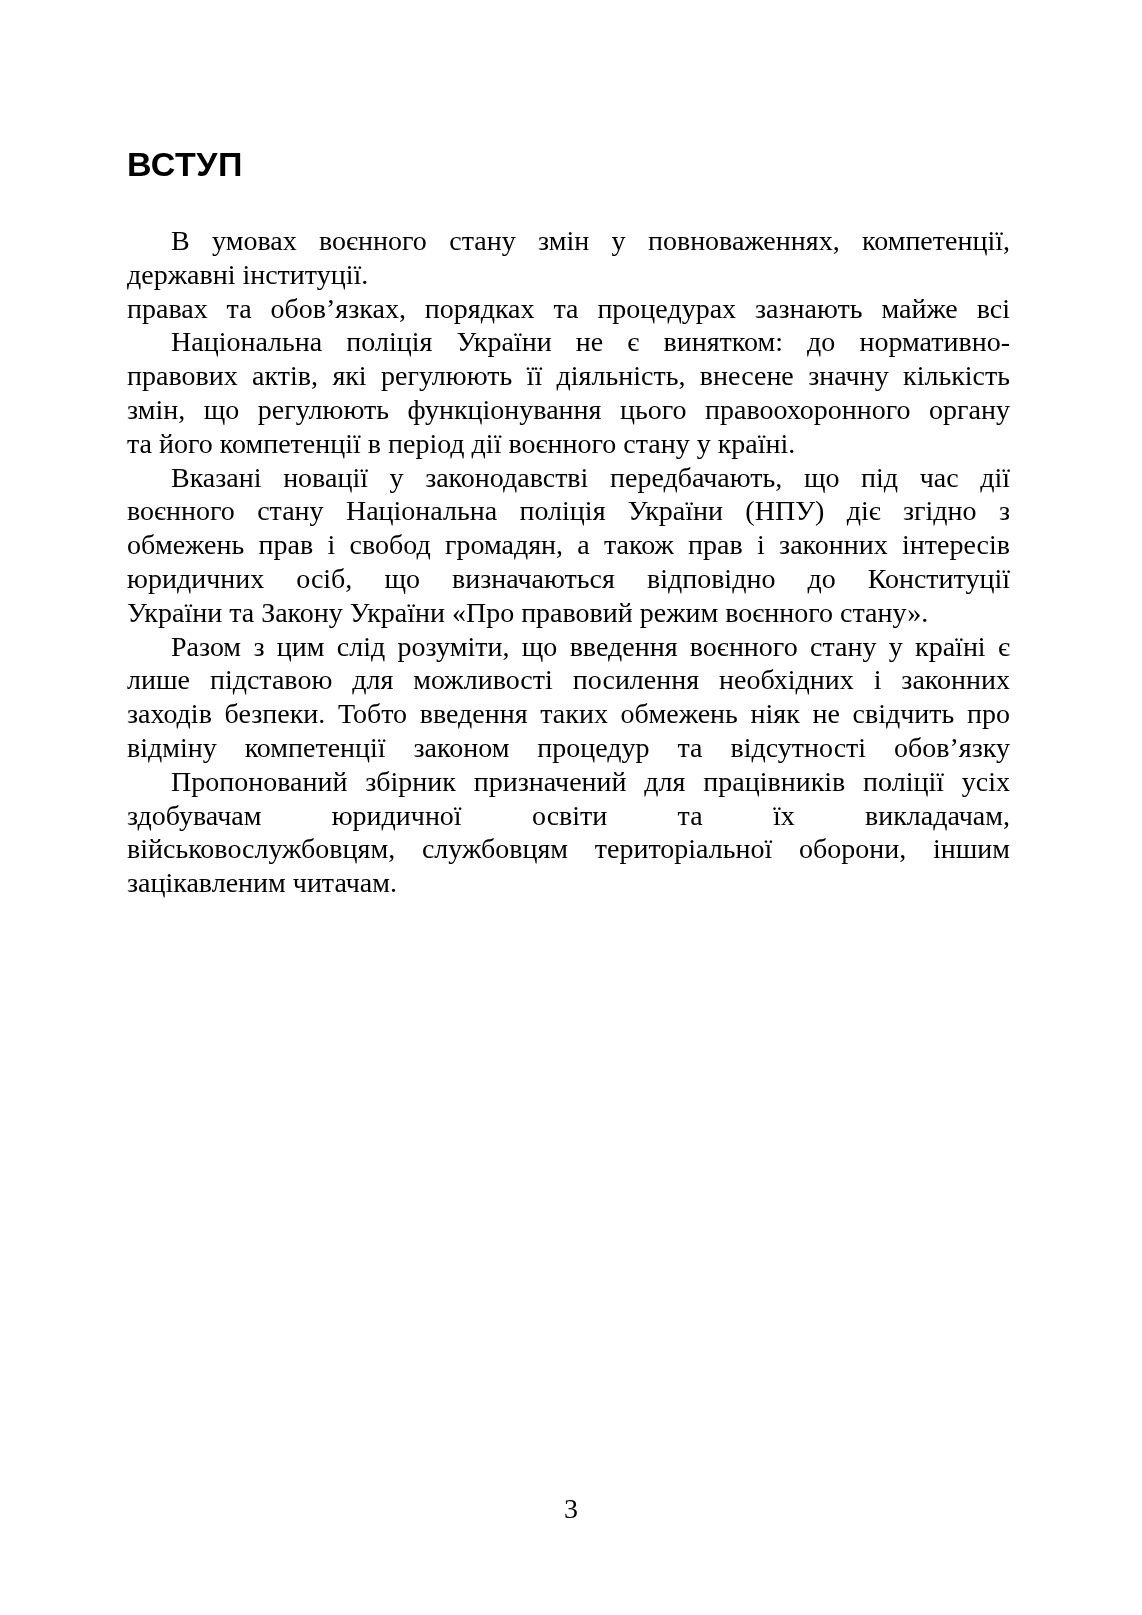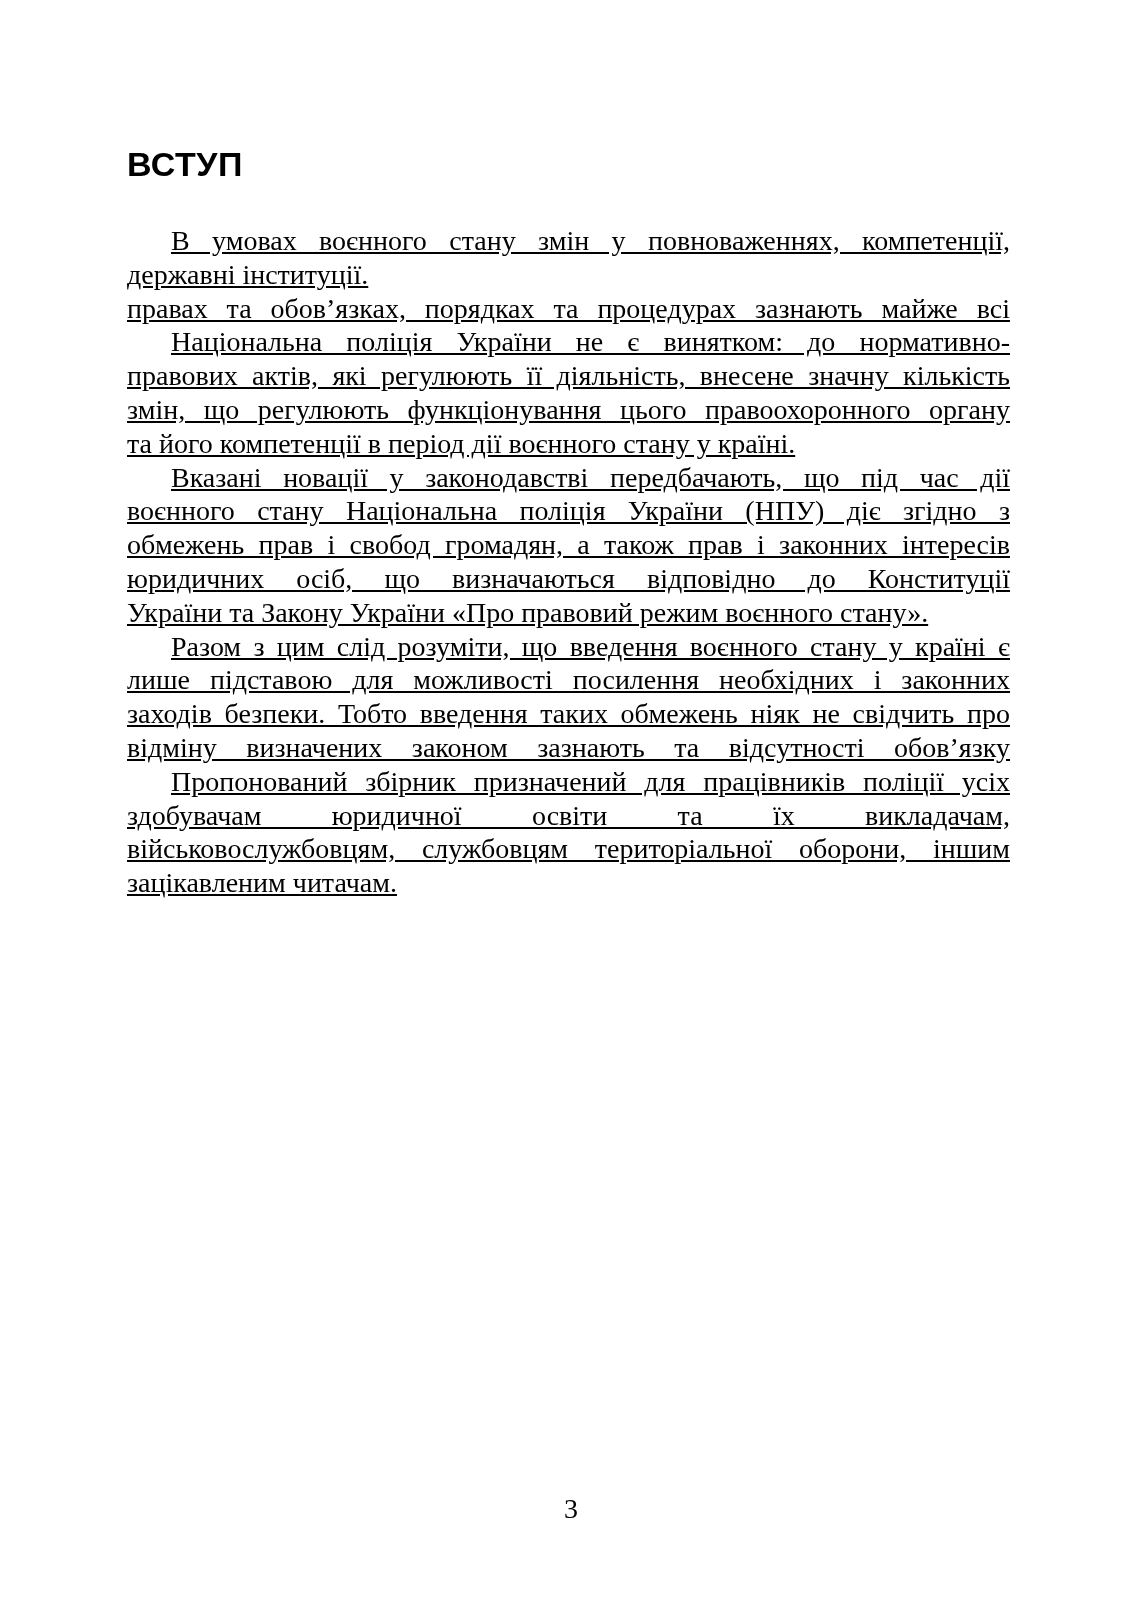--- a/index.html
+++ b/index.html
@@ -40,21 +40,20 @@
     margin: 0;
     padding: 0;
   }
   .line {
     height: 33.8px;
     line-height: 33.8px;
     text-align: justify;
     text-align-last: justify;
     overflow: hidden;
     white-space: normal;
-    text-decoration: underline;
   }
   .line.first {
     text-indent: 44px;
   }
   .line.para-end {
     text-align-last: left;
   }
   .page-number {
     position: absolute;
     left: 0;
@@ -88,21 +87,21 @@
           <div class="line first">Вказані новації у законодавстві передбачають, що під час дії</div>
           <div class="line">воєнного стану Національна поліція України (НПУ) діє згідно з</div>
           <div class="line">обмежень прав і свобод громадян, а також прав і законних інтересів</div>
           <div class="line">юридичних осіб, що визначаються відповідно до Конституції</div>
           <div class="line para-end">України та Закону України «Про правовий режим воєнного стану».</div>
         </div>
         <div class="paragraph">
           <div class="line first">Разом з цим слід розуміти, що введення воєнного стану у країні є</div>
           <div class="line">лише підставою для можливості посилення необхідних і законних</div>
           <div class="line">заходів безпеки. Тобто введення таких обмежень ніяк не свідчить про</div>
-          <div class="line">відміну визначених законом зазнають та відсутності обов’язку</div>
+          <div class="line">відміну компетенції законом процедур та відсутності обов’язку</div>
         </div>
         <div class="paragraph">
           <div class="line first">Пропонований збірник призначений для працівників поліції усіх</div>
           <div class="line">здобувачам юридичної освіти та їх викладачам,</div>
           <div class="line">військовослужбовцям, службовцям територіальної оборони, іншим</div>
           <div class="line para-end">зацікавленим читачам.</div>
         </div>
       </div>
   </div>
   <div class="page-number">3</div>

